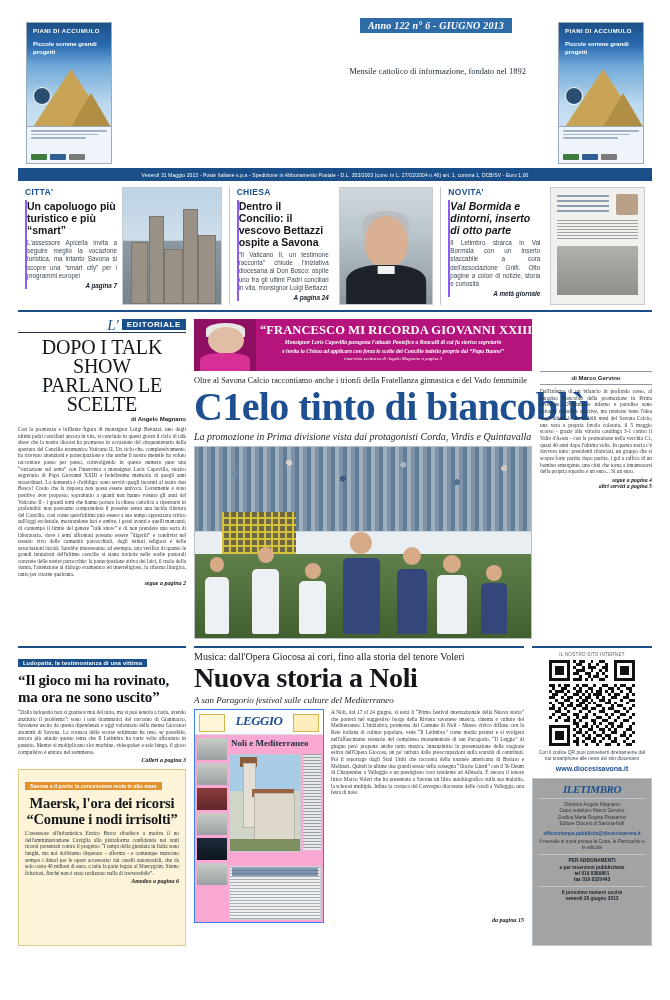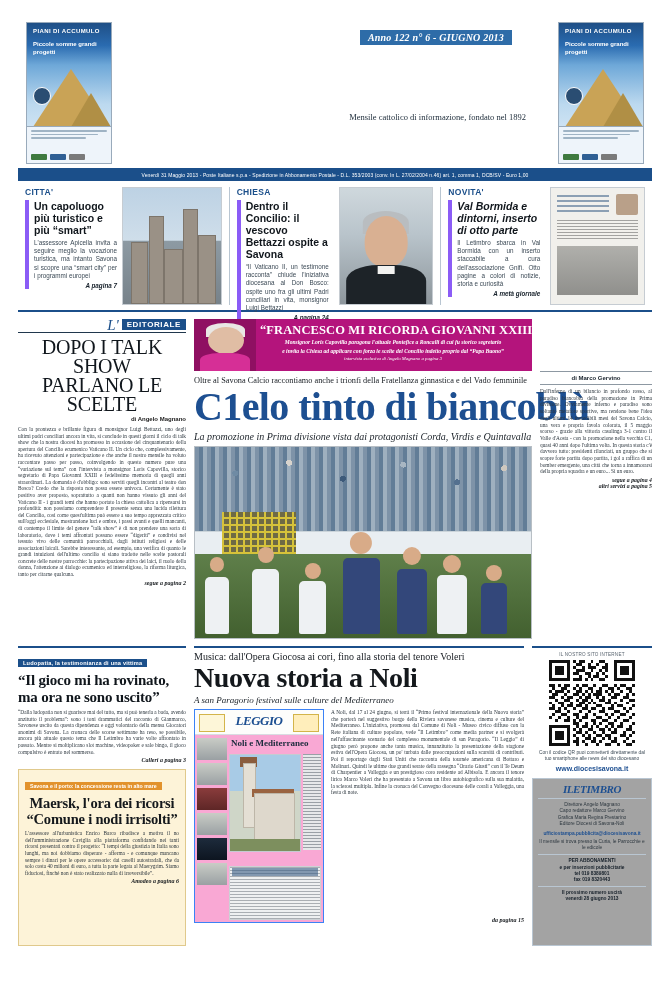--- a/index.html
+++ b/index.html
@@ -61,28 +61,28 @@
   .ad-logos b:nth-child(3){background:#7a7a7a}
   .ad-badge{
     position:absolute;left:6px;top:64px;width:16px;height:16px;border-radius:50%;
     background:#2a4d72;border:1px solid #fff;
   }
 
   .logo-wrap{
     position:absolute;left:110px;right:110px;top:0;height:148px;text-align:center;
   }
   .issue-tag{
-    position:absolute;right:30px;top:12px;
+    position:absolute;right:30px;top:0;
     background:#2e6ca8;color:#fff;font-style:italic;font-weight:bold;
     font-family:"Liberation Serif",serif;font-size:10px;
     padding:2px 8px;letter-spacing:.2px;white-space:nowrap;
   }
   .tagline{
     position:absolute;right:16px;top:48px;
-    font-size:8.5px;color:#1b2a38;white-space:nowrap;margin-top:46px;
+    font-size:8.5px;color:#1b2a38;white-space:nowrap;
   }
   .logo{
     position:absolute;left:-4px;top:30px;width:420px;height:110px;
   }
   .logo svg{width:100%;height:100%;display:block;}
 
   .datestrip{
     margin-top:2px;height:13px;background:#1b4f8a;color:#fff;
     font-family:"Liberation Sans",sans-serif;font-size:5px;
     display:flex;align-items:center;justify-content:center;letter-spacing:.1px;
@@ -94,21 +94,21 @@
     display:flex;gap:0;margin-top:6px;height:118px;
     border-bottom:2px solid #1b4f8a;padding-bottom:5px;
   }
   .teaser{display:flex;gap:5px;padding:0 7px;flex:1;}
   .teaser + .teaser{border-left:1px solid #b9c6d2;gap:10px;}
   .tz-txt{width:92px;flex:0 0 92px;}
   .tz-kicker{
     font-family:"Liberation Sans",sans-serif;font-weight:bold;font-size:8.5px;
     color:#1b4f8a;letter-spacing:.3px;margin-bottom:3px;
   }
-  .tz-box{border-left:4px solid #8b5cf6;padding-left:5px;}
+  .tz-box{border-left:2px solid #8b5cf6;}
   .tz-title{
     font-family:"Liberation Sans",sans-serif;font-weight:bold;
     font-size:10.5px;line-height:12px;color:#10161c;
   }
   .tz-title.ital{font-style:italic;}
   .tz-body{
     font-family:"Liberation Sans",sans-serif;font-size:6.3px;line-height:8.2px;
     color:#3c4a56;margin-top:3px;text-align:justify;
   }
   .tz-ref{

